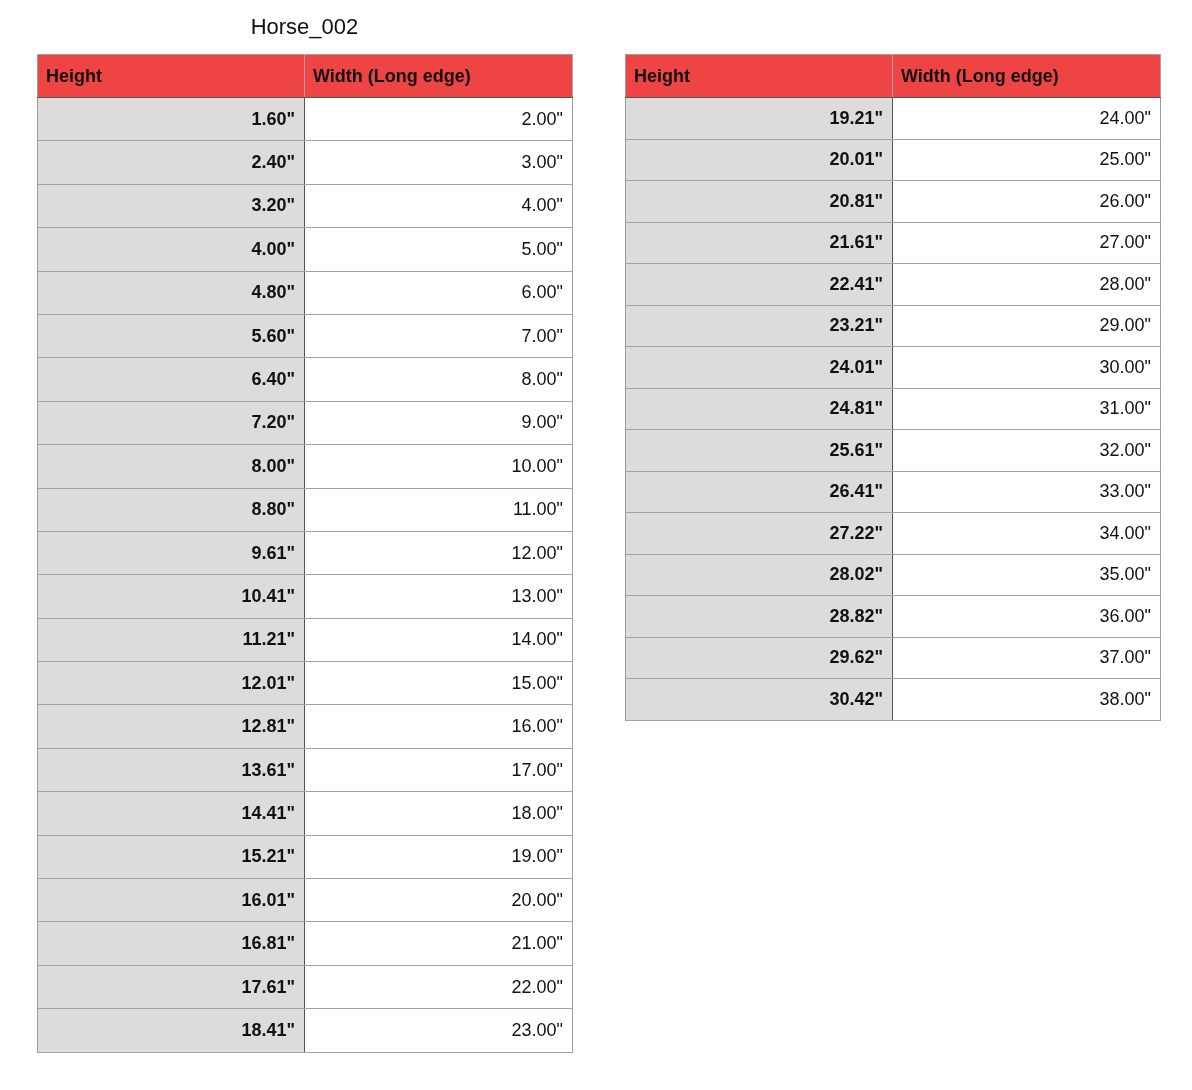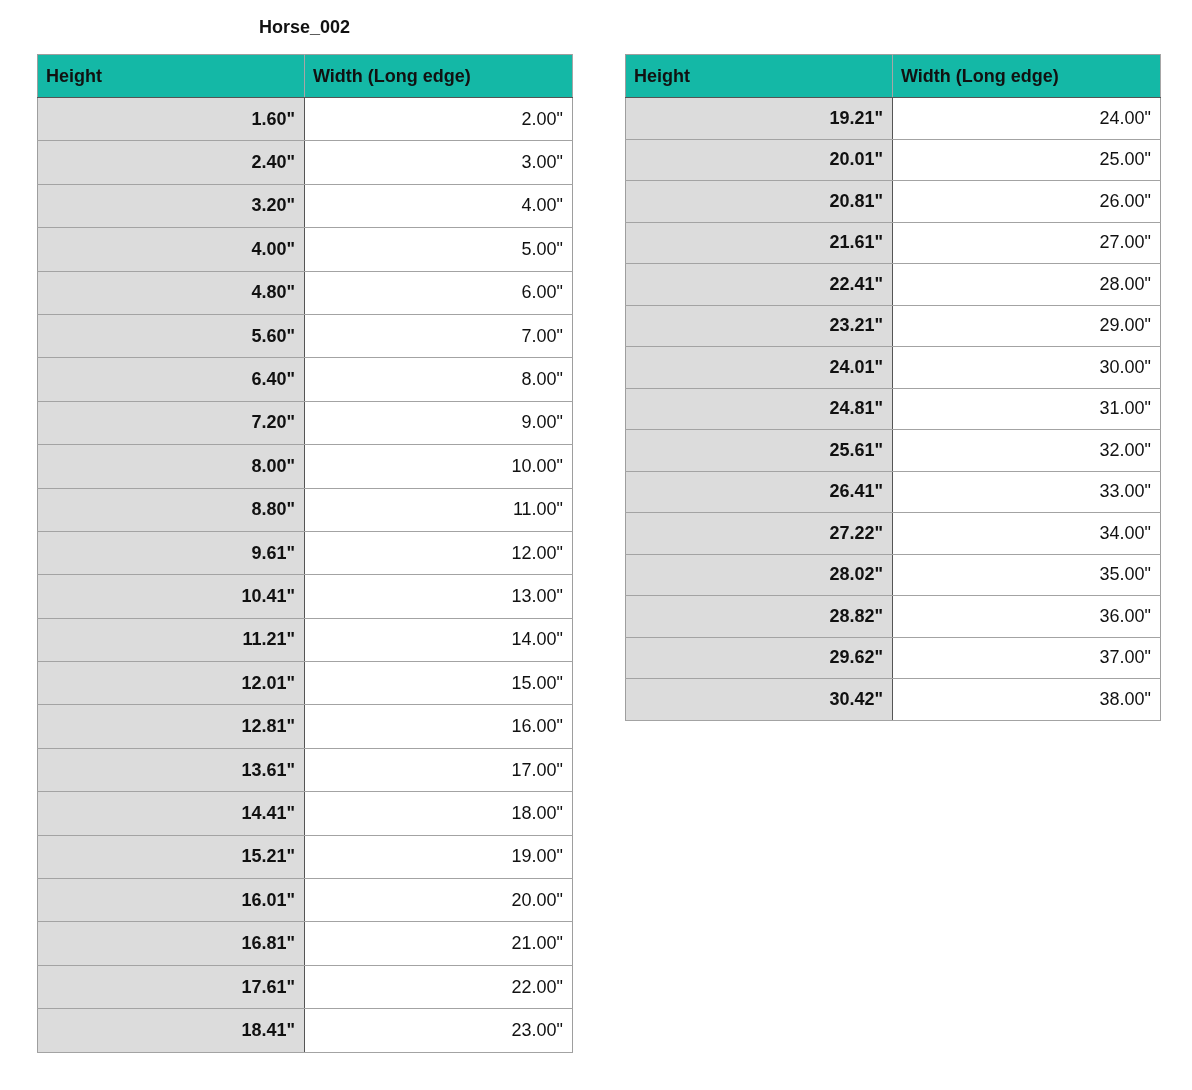--- a/index.html
+++ b/index.html
@@ -14,37 +14,36 @@
       font-family: "Liberation Sans", sans-serif;
       color: #000;
       overflow: hidden;
     }
     .title {
       position: absolute;
       left: 37px;
       width: 535px;
       top: 12px;
       text-align: center;
-      font-size: 18px;
+      font-size: 22px;
       line-height: 30px;
       color: #111;
-      font-weight: bold;
     }
     table.size-table {
       position: absolute;
       border-collapse: collapse;
       table-layout: fixed;
       border: 1px solid #9e9e9e;
     }
     #table-left { left: 37px; top: 54px; width: 535px; }
     #table-right { left: 625px; top: 54px; width: 535px; }
     .size-table col.c1 { width: 267px; }
     .size-table col.c2 { width: 268px; }
     .size-table th {
-      background: #14b8a6;
+      background: #ef4444;
       font-weight: bold;
       font-size: 18px;
       text-align: left;
       padding: 0 8px;
       height: 42px;
       border-right: 1px solid #a6a6a6;
       border-bottom: 1.5px solid #555;
       color: #111;
     }
     .size-table td {

